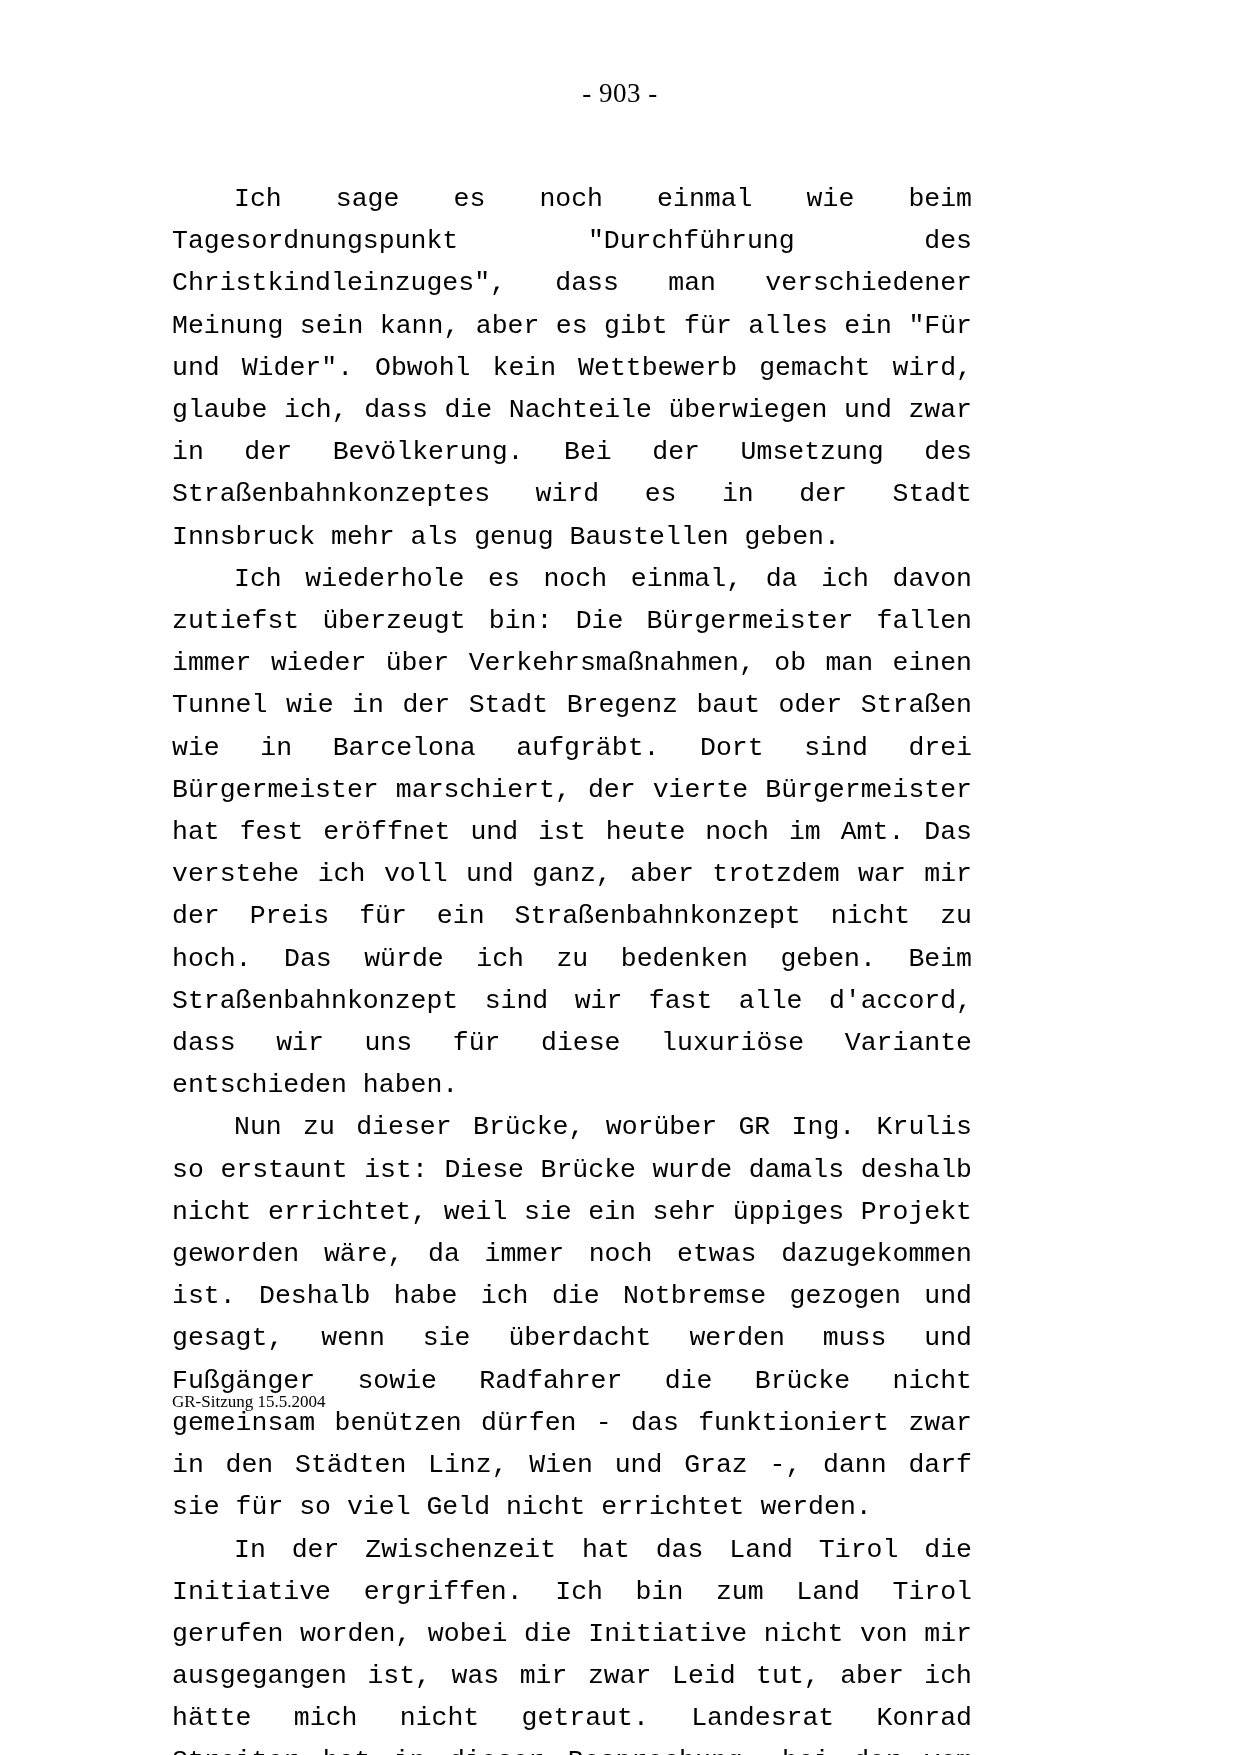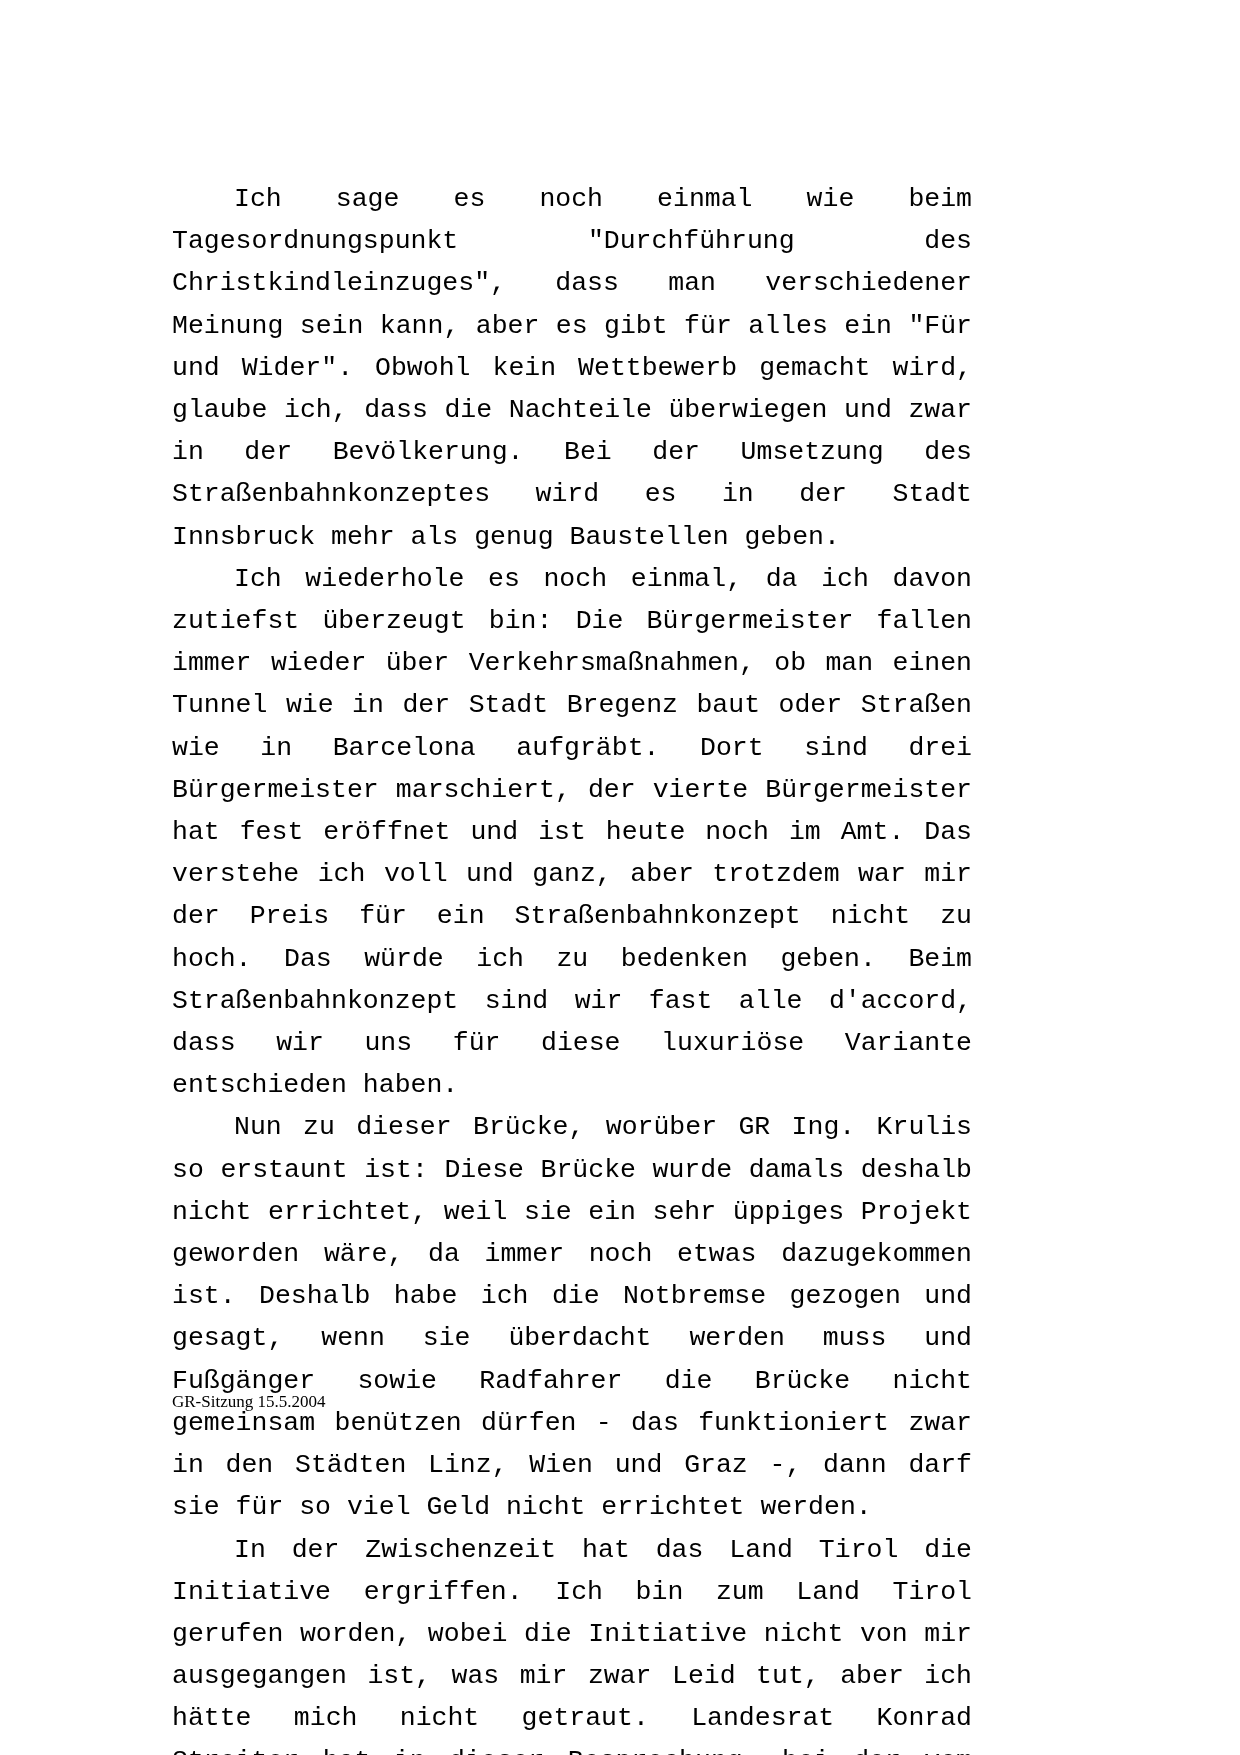--- a/index.html
+++ b/index.html
@@ -47,20 +47,21 @@
     top: 1392px;
     font-size: 17px;
     font-family: "Liberation Serif", serif;
   }
 </style>
 </head>
 <body>
 
 <div class="page">
 
+  <div class="page-number">- 903 -</div>
 
   <div class="body-text">
     <p>Ich sage es noch einmal wie beim Tagesordnungspunkt "Durchführung des Christkindleinzuges", dass man verschiedener Meinung sein kann, aber es gibt für alles ein "Für und Wider". Obwohl kein Wettbewerb gemacht wird, glaube ich, dass die Nachteile überwiegen und zwar in der Bevölkerung. Bei der Umsetzung des Straßenbahnkonzeptes wird es in der Stadt Innsbruck mehr als genug Baustellen geben.</p>
     <p>Ich wiederhole es noch einmal, da ich davon zutiefst überzeugt bin: Die Bürgermeister fallen immer wieder über Verkehrsmaßnahmen, ob man einen Tunnel wie in der Stadt Bregenz baut oder Straßen wie in Barcelona aufgräbt. Dort sind drei Bürgermeister marschiert, der vierte Bürgermeister hat fest eröffnet und ist heute noch im Amt. Das verstehe ich voll und ganz, aber trotzdem war mir der Preis für ein Straßenbahnkonzept nicht zu hoch. Das würde ich zu bedenken geben. Beim Straßenbahnkonzept sind wir fast alle d'accord, dass wir uns für diese luxuriöse Variante entschieden haben.</p>
     <p>Nun zu dieser Brücke, worüber GR Ing. Krulis so erstaunt ist: Diese Brücke wurde damals deshalb nicht errichtet, weil sie ein sehr üppiges Projekt geworden wäre, da immer noch etwas dazugekommen ist. Deshalb habe ich die Notbremse gezogen und gesagt, wenn sie überdacht werden muss und Fußgänger sowie Radfahrer die Brücke nicht gemeinsam benützen dürfen - das funktioniert zwar in den Städten Linz, Wien und Graz -, dann darf sie für so viel Geld nicht errichtet werden.</p>
     <p>In der Zwischenzeit hat das Land Tirol die Initiative ergriffen. Ich bin zum Land Tirol gerufen worden, wobei die Initiative nicht von mir ausgegangen ist, was mir zwar Leid tut, aber ich hätte mich nicht getraut. Landesrat Konrad Streiter hat in dieser Besprechung, bei der vom Amt der Tiroler Landesregierung, Hofrat Dipl.-Ing. Müller, und von der Stadt Innsbruck Dipl.-Ing. Dr. Zimmeter, StR Dr. Gschnitzer und ich anwesend waren, gesagt, dass die Errichtung einer einfacheren Brücke möglich ist. Heute ist in der Sitzung des Gemeinderates schon sehr richtig der Ausdruck gefallen, dass wir nicht überall einen Ferrari brauchen, sondern auch etwas Kleineres genügen wird.</p>
   </div>
 
   <div class="footer">GR-Sitzung 15.5.2004</div>
 

